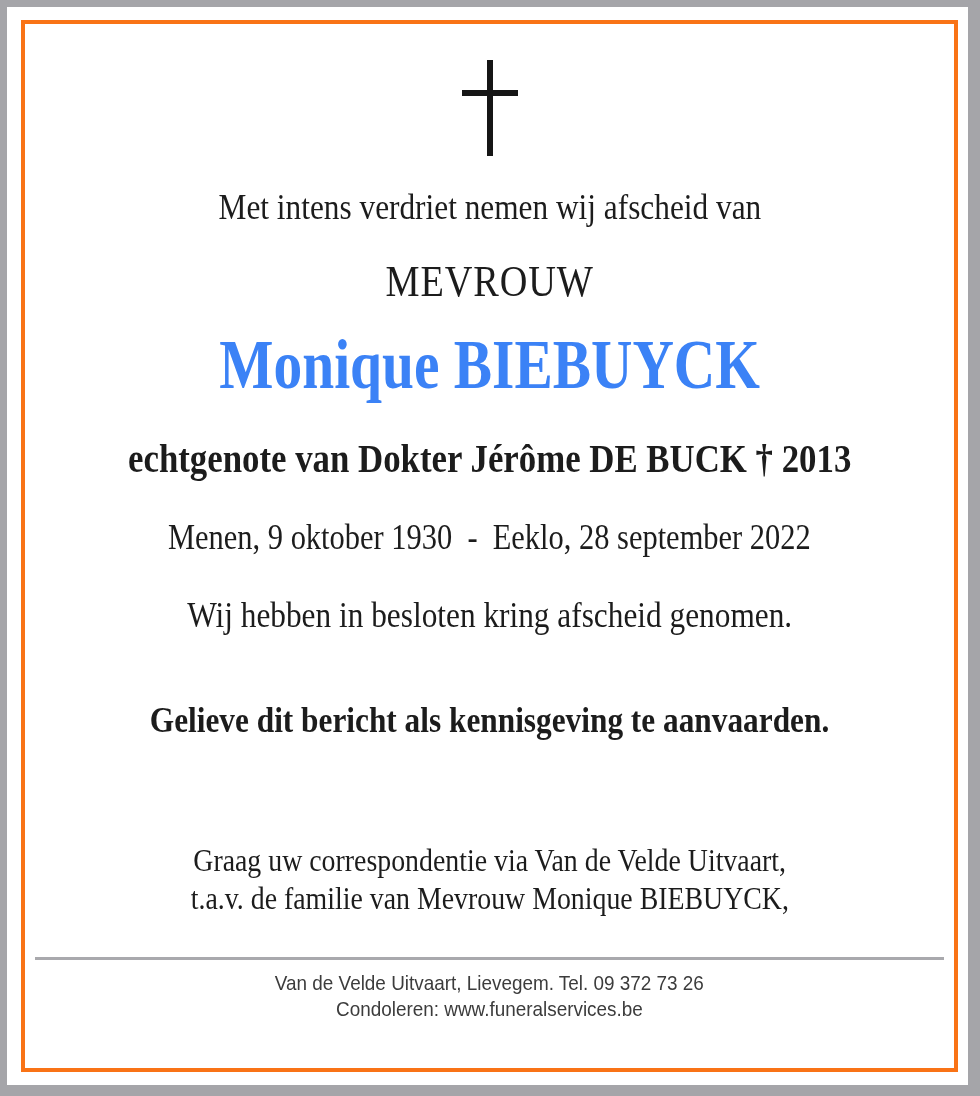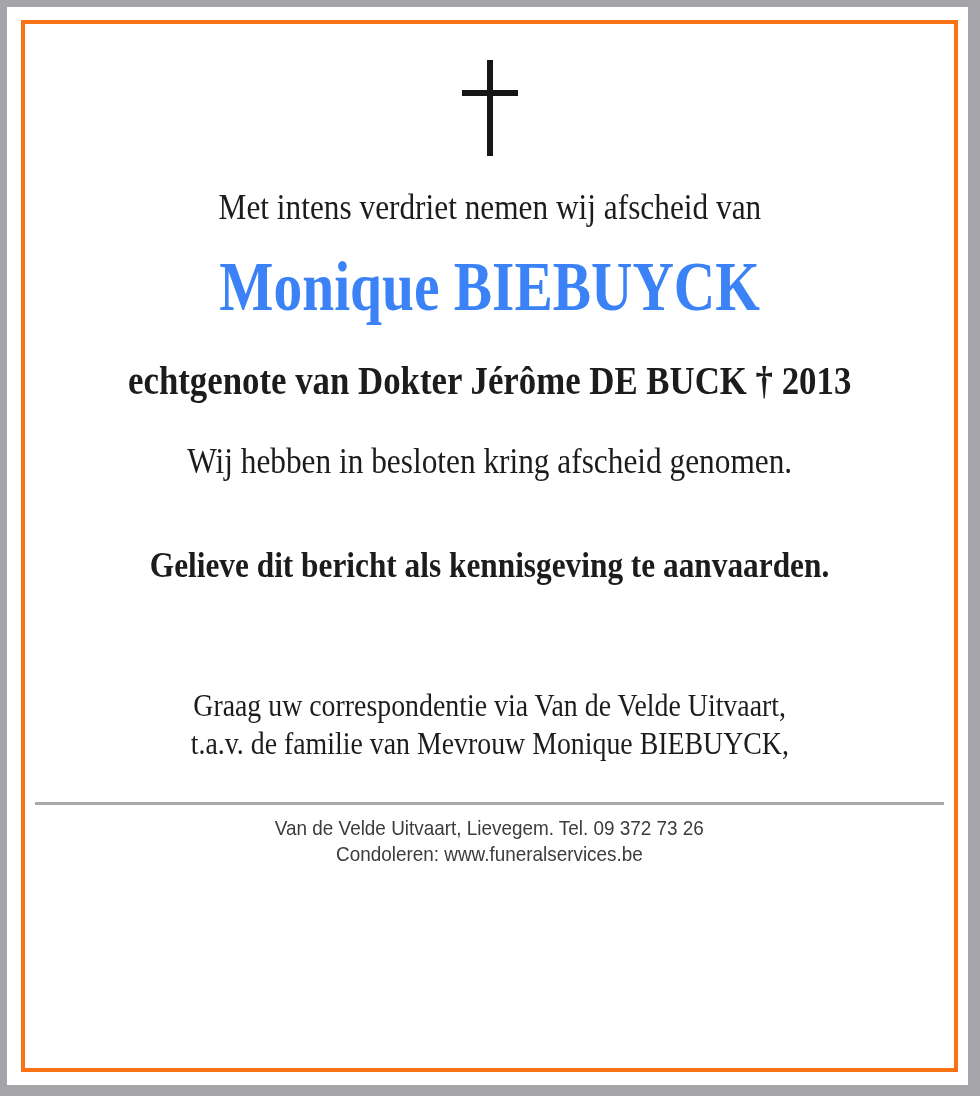--- a/index.html
+++ b/index.html
@@ -84,29 +84,35 @@
 
       <div class="cross">
         <div class="cross-v"></div>
         <div class="cross-h"></div>
       </div>
 
       <div class="line intro">
         <span class="sx87">Met intens verdriet nemen wij afscheid van</span>
       </div>
 
+      <div class="line salutation">
+        <span class="sx87">MEVROUW</span>
+      </div>
 
       <div class="line deceased">
         <span class="sx82">Monique BIEBUYCK</span>
       </div>
 
       <div class="line spouse">
         <span class="sx87">echtgenote van Dokter Jérôme DE BUCK † 2013</span>
       </div>
 
+      <div class="line dates">
+        <span class="sx87">Menen, 9 oktober 1930 - Eeklo, 28 september 2022</span>
+      </div>
 
       <div class="line private">
         <span class="sx87">Wij hebben in besloten kring afscheid genomen.</span>
       </div>
 
       <div class="line notice">
         <span class="sx87">Gelieve dit bericht als kennisgeving te aanvaarden.</span>
       </div>
 
       <div class="correspondence">

